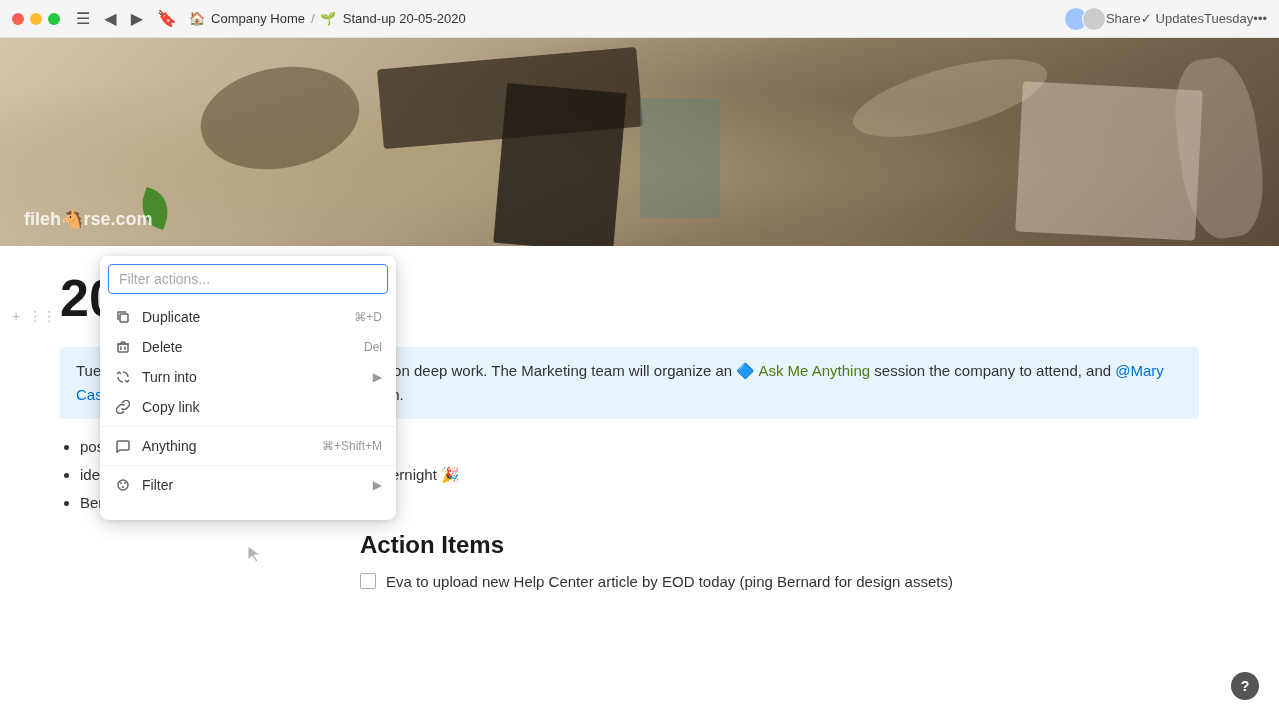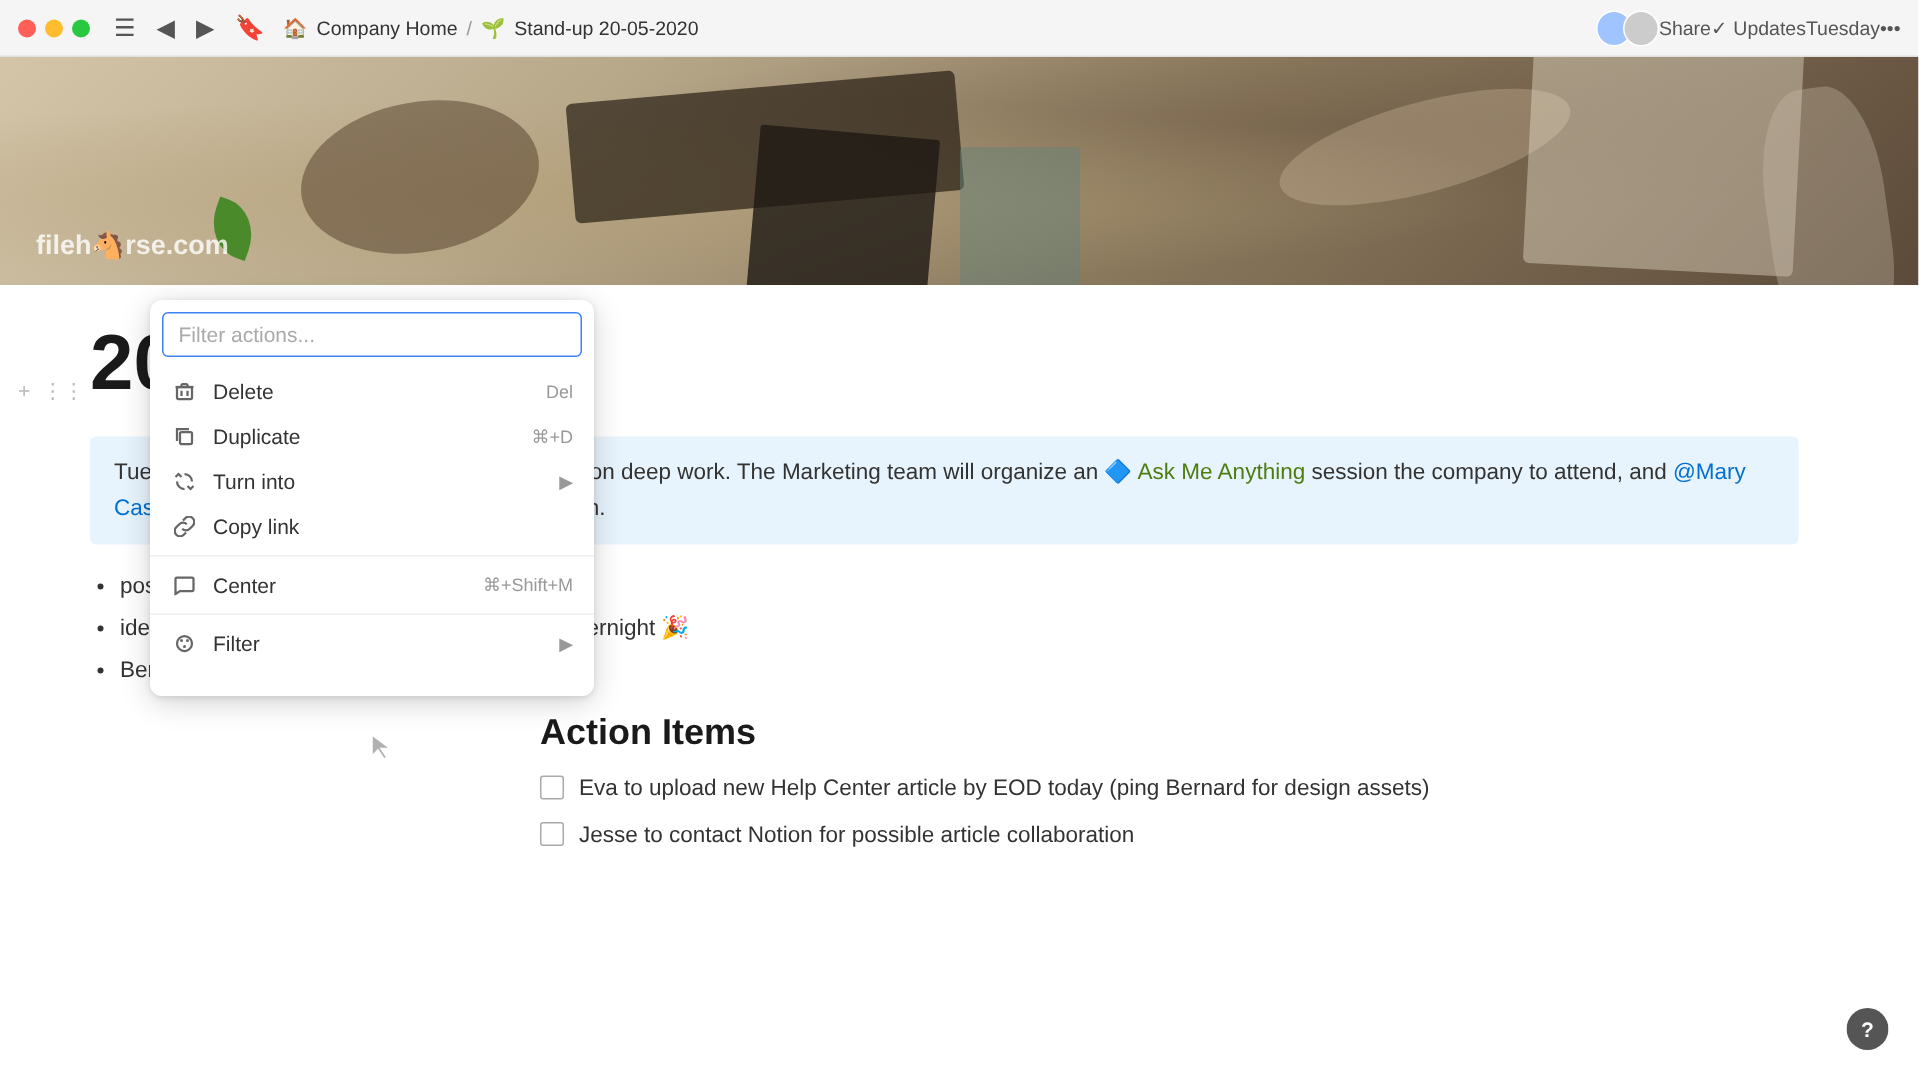--- a/index.html
+++ b/index.html
@@ -40,21 +40,21 @@
     .titlebar-btn {
       background: none; border: none; cursor: pointer;
       font-size: 13px; color: #555; display: flex; align-items: center; gap: 4px;
     }
     .avatar-group { display: flex; align-items: center; }
     .avatar { width: 24px; height: 24px; border-radius: 50%; background: #ccc; border: 1px solid #fff; }
 
     
     .hero {
       width: 100%;
-      height: 152px;
+      height: 208px;
       background: linear-gradient(135deg, #d4c5a9 0%, #b8a88a 30%, #8c7a5e 60%, #5c4a3a 100%);
       position: relative;
       overflow: hidden;
     }
     .hero-overlay {
       position: absolute; inset: 0;
       background: 
         radial-gradient(ellipse at 30% 60%, rgba(180,160,120,0.6) 0%, transparent 50%),
         radial-gradient(ellipse at 70% 30%, rgba(100,80,60,0.4) 0%, transparent 40%);
     }
@@ -323,30 +323,39 @@
         <li class="bullet-item">Bernard will be off July 13-24</li>
       </ul>
     </div>
 
     <div class="action-items-section" style="margin-left: 300px;">
       <h2 class="action-items-title">Action Items</h2>
       <div class="checkbox-item">
         <div class="checkbox"></div>
         <span class="checkbox-label">Eva to upload new Help Center article by EOD today (ping Bernard for design assets)</span>
       </div>
-      <div class="checkbox-item">
-        <div class="checkbox"></div>
-        <span class="checkbox-label">Jesse to contact Notion for possible article collaboration</span>
-      </div>
     </div>
   </div>
 
   <div class="context-menu">
     <div class="menu-search">
       <input type="text" placeholder="Filter actions..." style="">
+    </div>
+
+    <div class="menu-item">
+      <div class="menu-item-left">
+        <span class="menu-icon">
+          <svg width="14" height="14" viewBox="0 0 14 14" fill="none" stroke="#666" stroke-width="1.5">
+            <rect x="4" y="4" width="8" height="8" rx="1"></rect>
+            <path d="M2 10V2h8"></path>
+          </svg>
+        </span>
+        <span>Duplicate</span>
+      </div>
+      <span class="menu-shortcut">⌘+D</span>
     </div>
 
     <div class="menu-item">
       <div class="menu-item-left">
         <span class="menu-icon">
           <svg width="14" height="14" viewBox="0 0 14 14" fill="none" stroke="#666" stroke-width="1.5">
             <rect x="2" y="4" width="10" height="8" rx="1"></rect>
             <path d="M5 4V3a1 1 0 011-1h2a1 1 0 011 1v1"></path>
             <line x1="1" y1="4" x2="13" y2="4"></line>
             <line x1="5" y1="6.5" x2="5" y2="10"></line>
@@ -355,33 +364,20 @@
         </span>
         <span>Delete</span>
       </div>
       <span class="menu-shortcut">Del</span>
     </div>
 
     <div class="menu-item">
       <div class="menu-item-left">
         <span class="menu-icon">
           <svg width="14" height="14" viewBox="0 0 14 14" fill="none" stroke="#666" stroke-width="1.5">
-            <rect x="4" y="4" width="8" height="8" rx="1"></rect>
-            <path d="M2 10V2h8"></path>
-          </svg>
-        </span>
-        <span>Duplicate</span>
-      </div>
-      <span class="menu-shortcut">⌘+D</span>
-    </div>
-
-    <div class="menu-item">
-      <div class="menu-item-left">
-        <span class="menu-icon">
-          <svg width="14" height="14" viewBox="0 0 14 14" fill="none" stroke="#666" stroke-width="1.5">
             <path d="M2 7a5 5 0 005 5"></path>
             <path d="M12 7a5 5 0 00-5-5"></path>
             <path d="M9 10l2 2 2-2"></path>
             <path d="M5 4L3 2 1 4"></path>
           </svg>
         </span>
         <span>Turn into</span>
       </div>
       <span class="menu-arrow">▶</span>
     </div>
@@ -401,21 +397,21 @@
     <div class="menu-divider"></div>
 
 
     <div class="menu-item">
       <div class="menu-item-left">
         <span class="menu-icon">
           <svg width="14" height="14" viewBox="0 0 14 14" fill="none" stroke="#666" stroke-width="1.5">
             <path d="M2 2h10a1 1 0 011 1v7a1 1 0 01-1 1H4l-3 2V3a1 1 0 011-1z"></path>
           </svg>
         </span>
-        <span>Center</span>
+        <span>Anything</span>
       </div>
       <span class="menu-shortcut">⌘+Shift+M</span>
     </div>
 
     <div class="menu-divider"></div>
 
     <div class="menu-item">
       <div class="menu-item-left">
         <span class="menu-icon">
           <svg width="14" height="14" viewBox="0 0 14 14" fill="none" stroke="#666" stroke-width="1.5">

